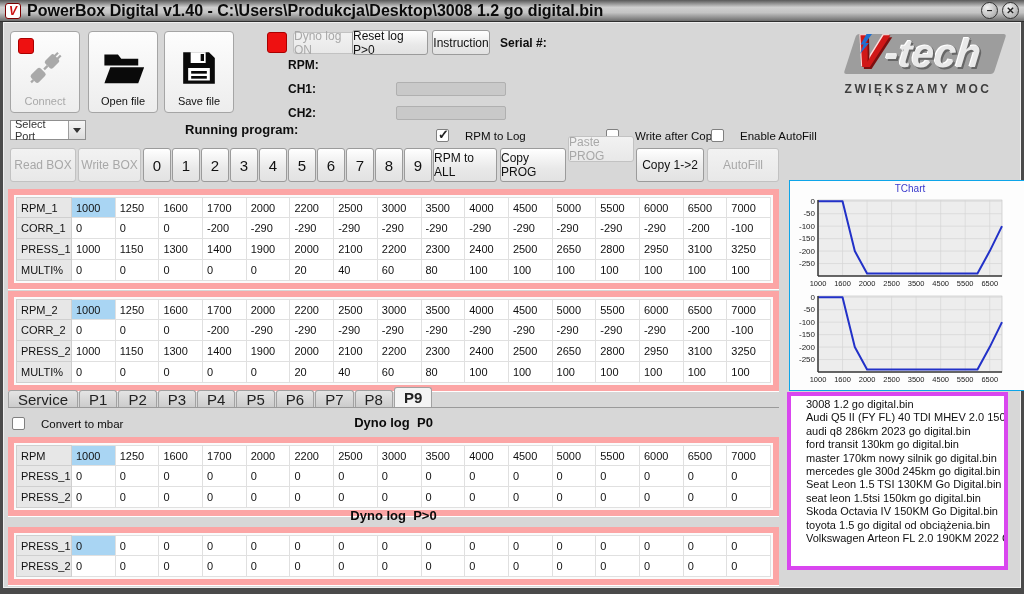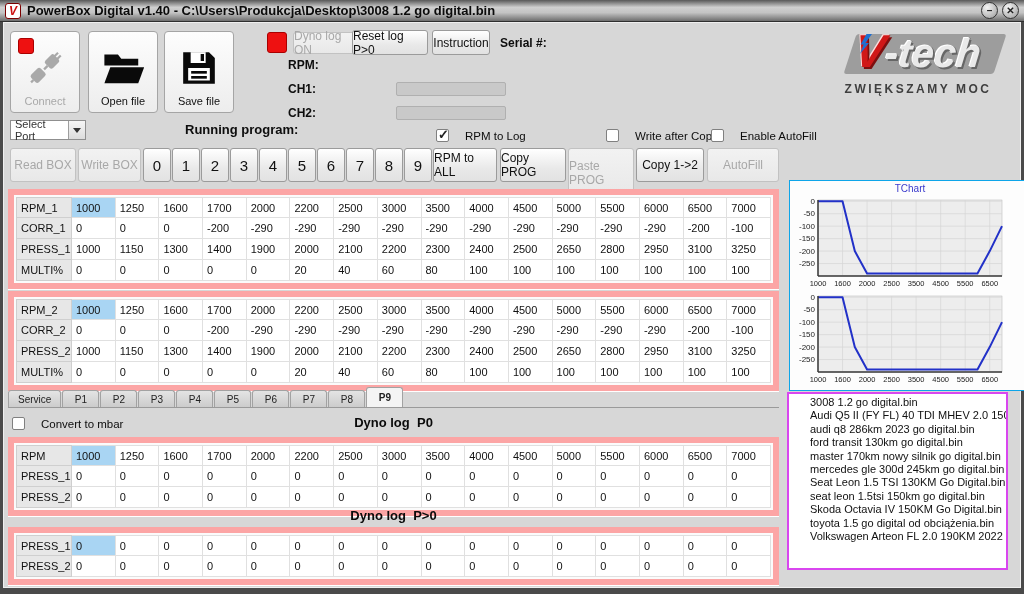--- a/index.html
+++ b/index.html
@@ -7,21 +7,21 @@
     font-family:"Liberation Sans",sans-serif;}
   #app{position:absolute;inset:0;width:1024px;height:594px;background:#4a4a4a;}
 
   
   .titlebar{position:absolute;left:0;top:0;width:1024px;height:22px;
     background:linear-gradient(180deg,#585858 0%,#cfcfcf 35%,#c4c4c4 60%,#6e6e6e 100%);
     border-bottom:1px solid #2f2f2f;display:flex;align-items:center;padding:0 5px;}
   .app-icon{width:16px;height:16px;background:#fff;border:1px solid #7a0000;border-radius:3px;
     display:flex;align-items:center;justify-content:center;margin-right:6px;
     color:#cc1111;font-weight:bold;font-style:italic;font-size:12px;line-height:1;}
-  .title-text{font-size:13px;font-weight:bold;color:#0b0b0b;white-space:nowrap;}
+  .title-text{font-size:16px;font-weight:bold;color:#0b0b0b;white-space:nowrap;}
   .win-controls{margin-left:auto;display:flex;gap:4px;}
   .win-btn{width:17px;height:17px;border-radius:50%;border:1.5px solid #333;
     background:radial-gradient(circle at 35% 30%,#f5f5f5,#9a9a9a);
     display:flex;align-items:center;justify-content:center;
     font-size:10px;font-weight:bold;color:#222;line-height:1;cursor:pointer;}
 
   .content{position:absolute;left:3px;top:22px;width:1018px;height:566px;
     background:#d7d7d7;border:1px solid #efefef;}
 
   
@@ -75,21 +75,21 @@
   .trow:first-child .th{border-top:1px solid #cfcfcf;}
   .td{flex:1;background:#fff;border-right:1px solid #e0e0e0;border-bottom:1px solid #e0e0e0;
     font-size:11px;color:#111;display:flex;align-items:center;padding-left:4px;cursor:text;}
   .trow:first-child .td{border-top:1px solid #e0e0e0;}
   .td.hl{background:#a9d5f3;}
 
   
   .tabbar{position:absolute;left:8px;top:389px;width:771px;height:19px;display:flex;gap:1px;
     align-items:flex-end;border-bottom:1px solid #9a9a9a;}
   .tab{min-width:37px;height:17px;padding:0 9px;display:flex;align-items:center;justify-content:center;
-    font-size:10px;color:#222;background:linear-gradient(180deg,#e4e4e4,#cccccc);
+    font-size:15px;color:#222;background:linear-gradient(180deg,#e4e4e4,#cccccc);
     border:1px solid #a2a2a2;border-bottom:none;border-radius:3px 3px 0 0;cursor:pointer;}
   .tab.active{background:#f4f4f4;height:20px;position:relative;z-index:2;font-weight:bold;}
 
   .section-title{position:absolute;left:8px;width:771px;text-align:center;font-size:13px;
     font-weight:bold;color:#0a0a0a;white-space:pre;}
 
   
   .vtech-logo{position:absolute;left:822px;top:28px;width:192px;height:80px;}
   .logo-slab{position:absolute;left:28px;top:6px;width:150px;height:40px;background:#9d9d9d;
     transform:skewX(-18deg);border-radius:3px;}
@@ -102,21 +102,21 @@
     text-shadow:2px 2px 0 #666,-1px -1px 0 #fff,1px 0 0 #777;}
   .logo-tagline{position:absolute;left:0;top:54px;width:100%;text-align:center;font-size:12px;
     letter-spacing:2.5px;color:#3f3f3f;font-weight:600;}
 
   .chartpanel{position:absolute;left:789px;top:180px;width:242px;height:211px;background:#fdfdfd;
     border:1px solid #0ea5e9;}
   .chart-title{height:14px;text-align:center;font-size:10px;color:#3a3acc;padding-top:2px;}
   .chart{width:217px;height:96px;}
 
   .filelist{position:absolute;left:787px;top:392px;width:221px;height:178px;background:#fff;
-    border:2px solid #d946ef;padding:2px 0 0 21px;overflow:hidden;}
+    border:4px solid #d946ef;padding:2px 0 0 15px;overflow:hidden;}
   .file-item{font-size:11px;line-height:13.4px;color:#101010;white-space:nowrap;overflow:hidden;cursor:pointer;}
 </style>
 </head>
 <body>
 
 <div id="app">
 
   <div class="titlebar">
     <span class="app-icon">V</span>
     <span class="title-text">PowerBox Digital v1.40 - C:\Users\Produkcja\Desktop\3008 1.2 go digital.bin</span>
@@ -212,21 +212,21 @@
       <div class="btn">3</div>
       <div class="btn">4</div>
       <div class="btn">5</div>
       <div class="btn">6</div>
       <div class="btn">7</div>
       <div class="btn">8</div>
       <div class="btn">9</div>
     </div>
   <div class="btn" style="left:433px;top:148px;width:64px;height:34px">RPM to ALL</div>
   <div class="btn" style="left:500px;top:148px;width:66px;height:34px">Copy PROG</div>
-  <div class="btn disabled" style="left:568px;top:148px;width:66px;height:50px">Paste PROG</div>
+  <div class="btn disabled" style="left:568px;top:136px;width:66px;height:26px">Paste PROG</div>
   <div class="btn" style="left:636px;top:148px;width:68px;height:34px">Copy 1-&gt;2</div>
   <div class="btn disabled" style="left:707px;top:148px;width:72px;height:34px">AutoFill</div>
 
   <div class="panel" style="top:189px">
       <div class="trow">
         <div class="th">RPM_1</div>
         <div class="td hl">1000</div>
         <div class="td">1250</div>
         <div class="td">1600</div>
         <div class="td">1700</div>

